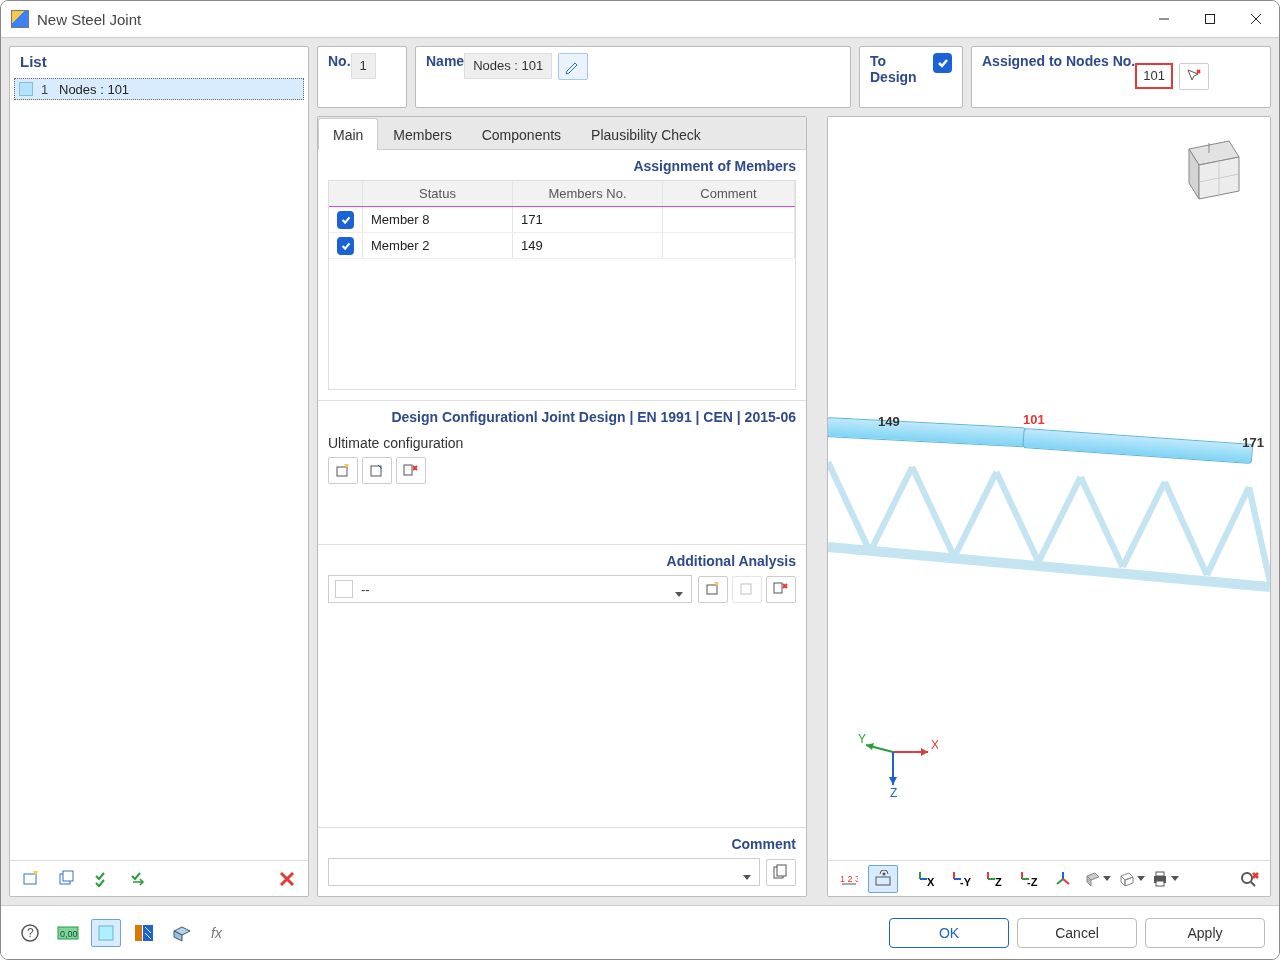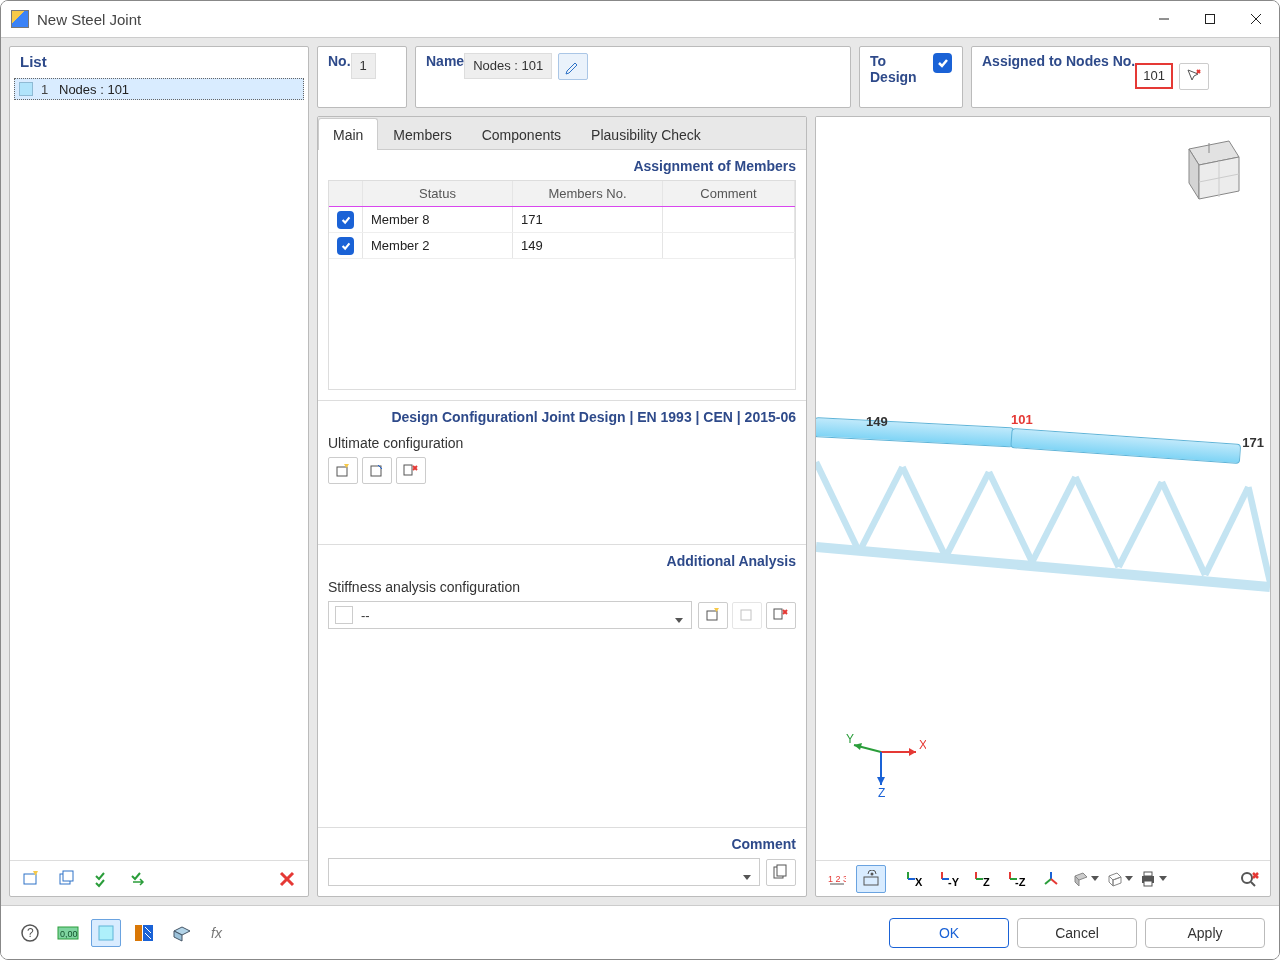--- a/index.html
+++ b/index.html
@@ -41,21 +41,21 @@
   .num-input { height:26px; background:#eee; border:1px solid #ddd; text-align:right; padding:0 8px; line-height:24px; color:#333; }
   .name-row { display:flex; gap:6px; }
   .text-input { flex:1; height:26px; background:#eee; border:1px solid #ddd; padding:0 8px; line-height:24px; }
   .icon-btn { width:30px; height:27px; border:1px solid #aac6e6; background:#eaf2fb; display:flex; align-items:center; justify-content:center; border-radius:2px; }
   .chk { width:20px; height:20px; background:#1a62d6; border-radius:4px; display:flex; align-items:center; justify-content:center; }
   .chk svg { stroke:#fff; stroke-width:2.5; fill:none; }
   .assigned-row { display:flex; gap:6px; align-items:center; }
   .assigned-input { flex:1; height:26px; border:2px solid #e53935; padding:0 6px; line-height:22px; background:#fff; }
 
   
-  .content-row { flex:1; display:flex; gap:8px; margin-top:8px; min-height:0; }
+  .content-row { flex:1; display:flex; gap:20px; margin-top:8px; min-height:0; }
   .main-panel { width:490px; background:#fff; border:1px solid #bbb; border-radius:2px; display:flex; flex-direction:column; overflow:hidden; }
   .tabs { display:flex; border-bottom:1px solid #ccc; background:#e8e8e8; }
   .tab { padding:8px 14px 7px; font-size:14px; color:#333; border:1px solid transparent; border-bottom:none; position:relative; top:1px; cursor:pointer; }
   .tab.active { background:#fff; border-color:#ccc; border-radius:3px 3px 0 0; }
   .section { padding:8px 10px 10px; }
   .section-title { font-weight:bold; color:#2e4a8a; font-size:14px; margin-bottom:6px;text-align:right; }
   .grid { border:1px solid #ddd; font-size:13px; }
   .grid-head { display:flex; background:#f2f2f2; border-bottom:1px solid #d946ef; height:26px; }
   .gcell { border-right:1px solid #e5e5e5; display:flex; align-items:center; justify-content:center; color:#555; }
   .gc-chk { width:34px; }
@@ -251,21 +251,21 @@
                   </div>
                 <div class="gcell gc-status">Member 2</div>
                 <div class="gcell gc-memno">149</div>
                 <div class="gcell gc-comment"></div>
               </div>
               <div class="grid-body-empty"></div>
             </div>
           </div>
 
           <div class="section divider">
-            <div class="section-title">Design Configurationl Joint Design | EN 1993 | CEN | 2015-06</div>
+            <div class="section-title">Design Configurationl Joint Design | EN 1991 | CEN | 2015-06</div>
             <div style="font-size:14px;color:#333;margin:10px 0 6px">Ultimate configuration</div>
             <div class="config-row">
               <div class="cfgbtn-row">
                 <div class="icon-btn" style="background:#fff;border-color:#ccc">
                     <svg width="16" height="16">
                       <rect x="2" y="4" width="10" height="9" fill="none" stroke="#555"></rect>
                       <polygon points="9,1 14,1 11.5,5" fill="#f7c948"></polygon>
                     </svg>
                   </div>
                 <div class="icon-btn" style="background:#fff;border-color:#ccc">
@@ -281,21 +281,20 @@
                       <line x1="14" y1="3" x2="10" y2="7" stroke="#e53935" stroke-width="2"></line>
                     </svg>
                   </div>
               </div>
             </div>
             <div style="height:50px"></div>
           </div>
 
           <div class="section divider flex-fill">
             <div class="section-title">Additional Analysis</div>
-            <div style="font-size:14px;color:#333;margin:10px 0 6px">Stiffness analysis configuration</div>
             <div class="config-row">
               <div class="dropdown plain">
                 <div style="width:18px;height:18px;border:1px solid #ccc;margin-right:8px"></div>
                 <span>--</span>
                 <span class="caret"><span class="caret-down"></span></span>
               </div>
               <div class="cfgbtn-row">
                 <div class="icon-btn" style="background:#fff;border-color:#ccc">
                     <svg width="16" height="16">
                       <rect x="2" y="4" width="10" height="9" fill="none" stroke="#555"></rect>

